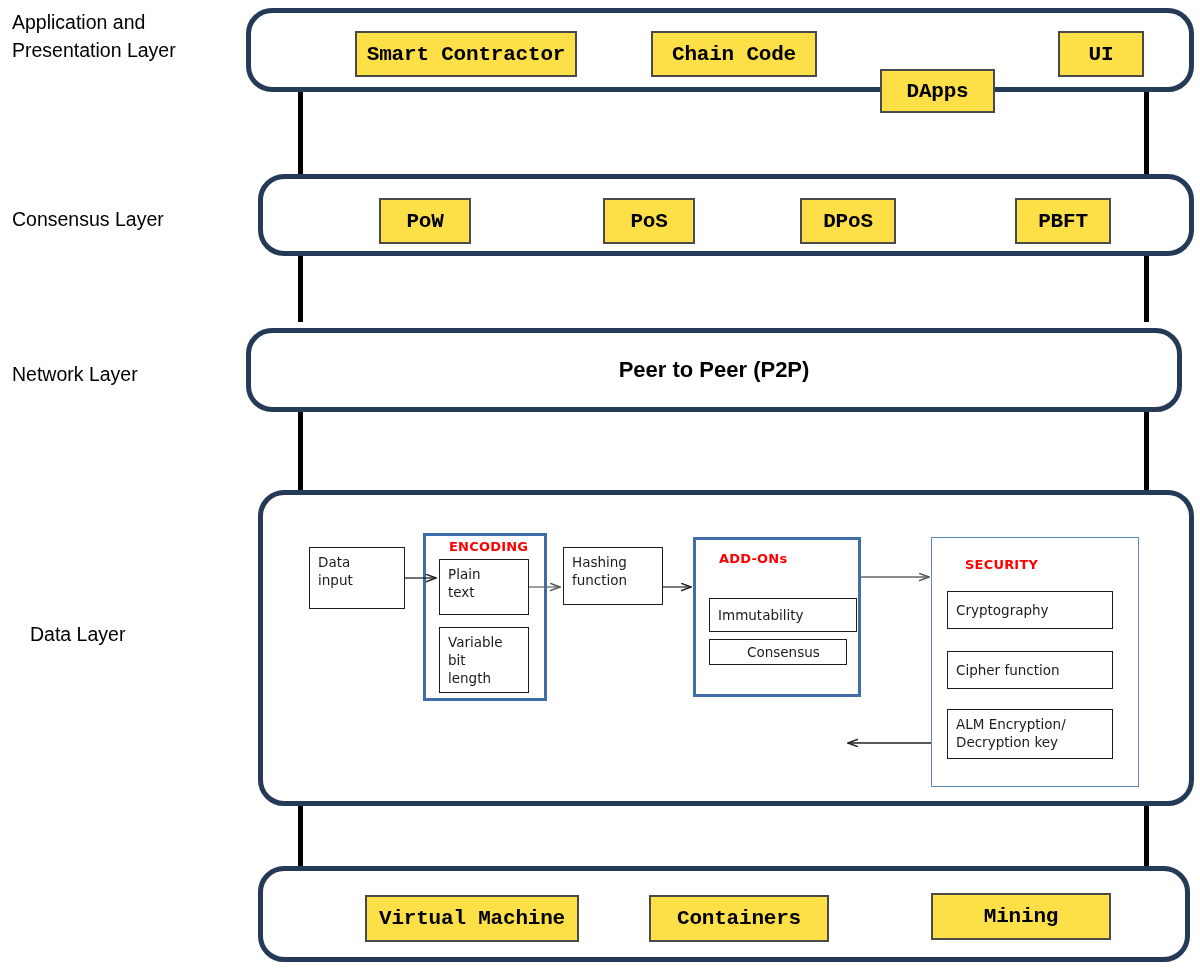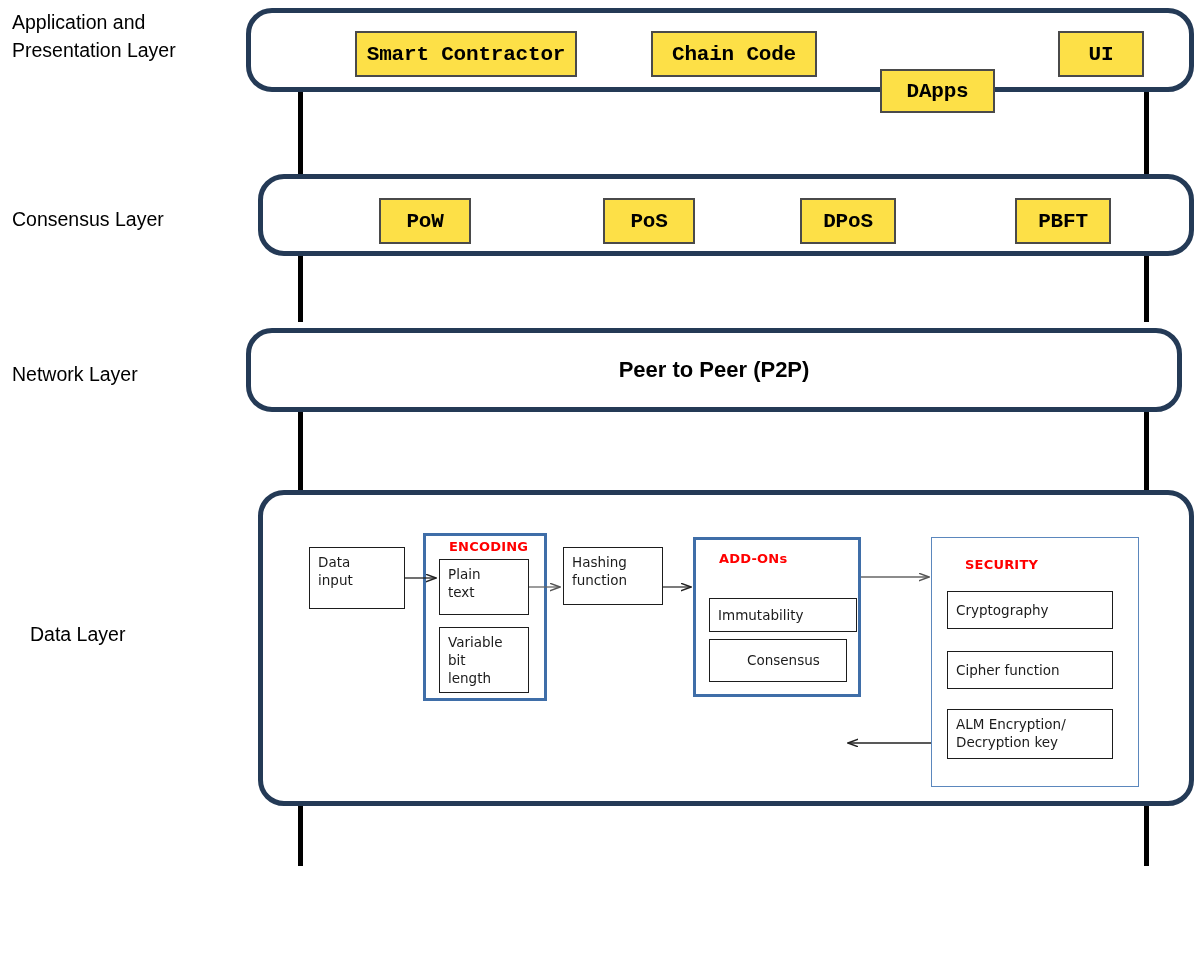--- a/index.html
+++ b/index.html
@@ -176,21 +176,21 @@
     <div class="dl-box" style="left:176px; top:132px; width:90px; height:66px;">Variable
 bit
 length</div>
 
     <div class="dl-box" style="left:300px; top:52px; width:100px; height:58px;">Hashing
 function</div>
 
     <div class="group-box thick" style="left:430px; top:42px; width:168px; height:160px;"></div>
     <div class="group-title" style="left:456px; top:56px;">ADD-ONs</div>
     <div class="dl-box center" style="left:446px; top:103px; width:148px; height:34px;">Immutability</div>
-    <div class="dl-box center" style="left:446px; top:144px; width:138px; height:43px;padding-left:37px;">Consensus</div>
+    <div class="dl-box center" style="left:446px; top:144px; width:138px; height:26px;padding-left:37px;">Consensus</div>
 
 
     <div class="group-box thin" style="left:668px; top:42px; width:208px; height:250px;"></div>
     <div class="group-title" style="left:702px; top:62px;">SECURITY</div>
     <div class="dl-box center" style="left:684px; top:96px; width:166px; height:38px;">Cryptography</div>
     <div class="dl-box center" style="left:684px; top:156px; width:166px; height:38px;">Cipher function</div>
     <div class="dl-box" style="left:684px; top:214px; width:166px; height:50px;">ALM Encryption/
 Decryption key</div>
 
     <svg class="arrow-svg" style="left:0; top:0; width:936px; height:316px;">
@@ -208,14 +208,22 @@
       <line x1="266" y1="92" x2="297" y2="92" stroke="#666" stroke-width="1.3" marker-end="url(#ahg)"></line>
 
       <line x1="400" y1="92" x2="428" y2="92" stroke="#333" stroke-width="1.3" marker-end="url(#ah)"></line>
 
       <line x1="598" y1="82" x2="666" y2="82" stroke="#666" stroke-width="1.3" marker-end="url(#ahg)"></line>
 
       <line x1="668" y1="248" x2="585" y2="248" stroke="#222" stroke-width="1.3" marker-end="url(#ah)"></line>
     </svg>
   </div>
 
+  <div class="layer-box" style="left:258px; top:866px; width:932px; height:96px;">
+
+    <div class="item-box" style="left:102px; top:24px; width:214px; height:47px;">Virtual Machine</div>
+
+    <div class="item-box" style="left:386px; top:24px; width:180px; height:47px;">Containers</div>
+
+    <div class="item-box" style="left:668px; top:22px; width:180px; height:47px;">Mining</div>
+  </div>
 
 </div>
 
 </body></html>

